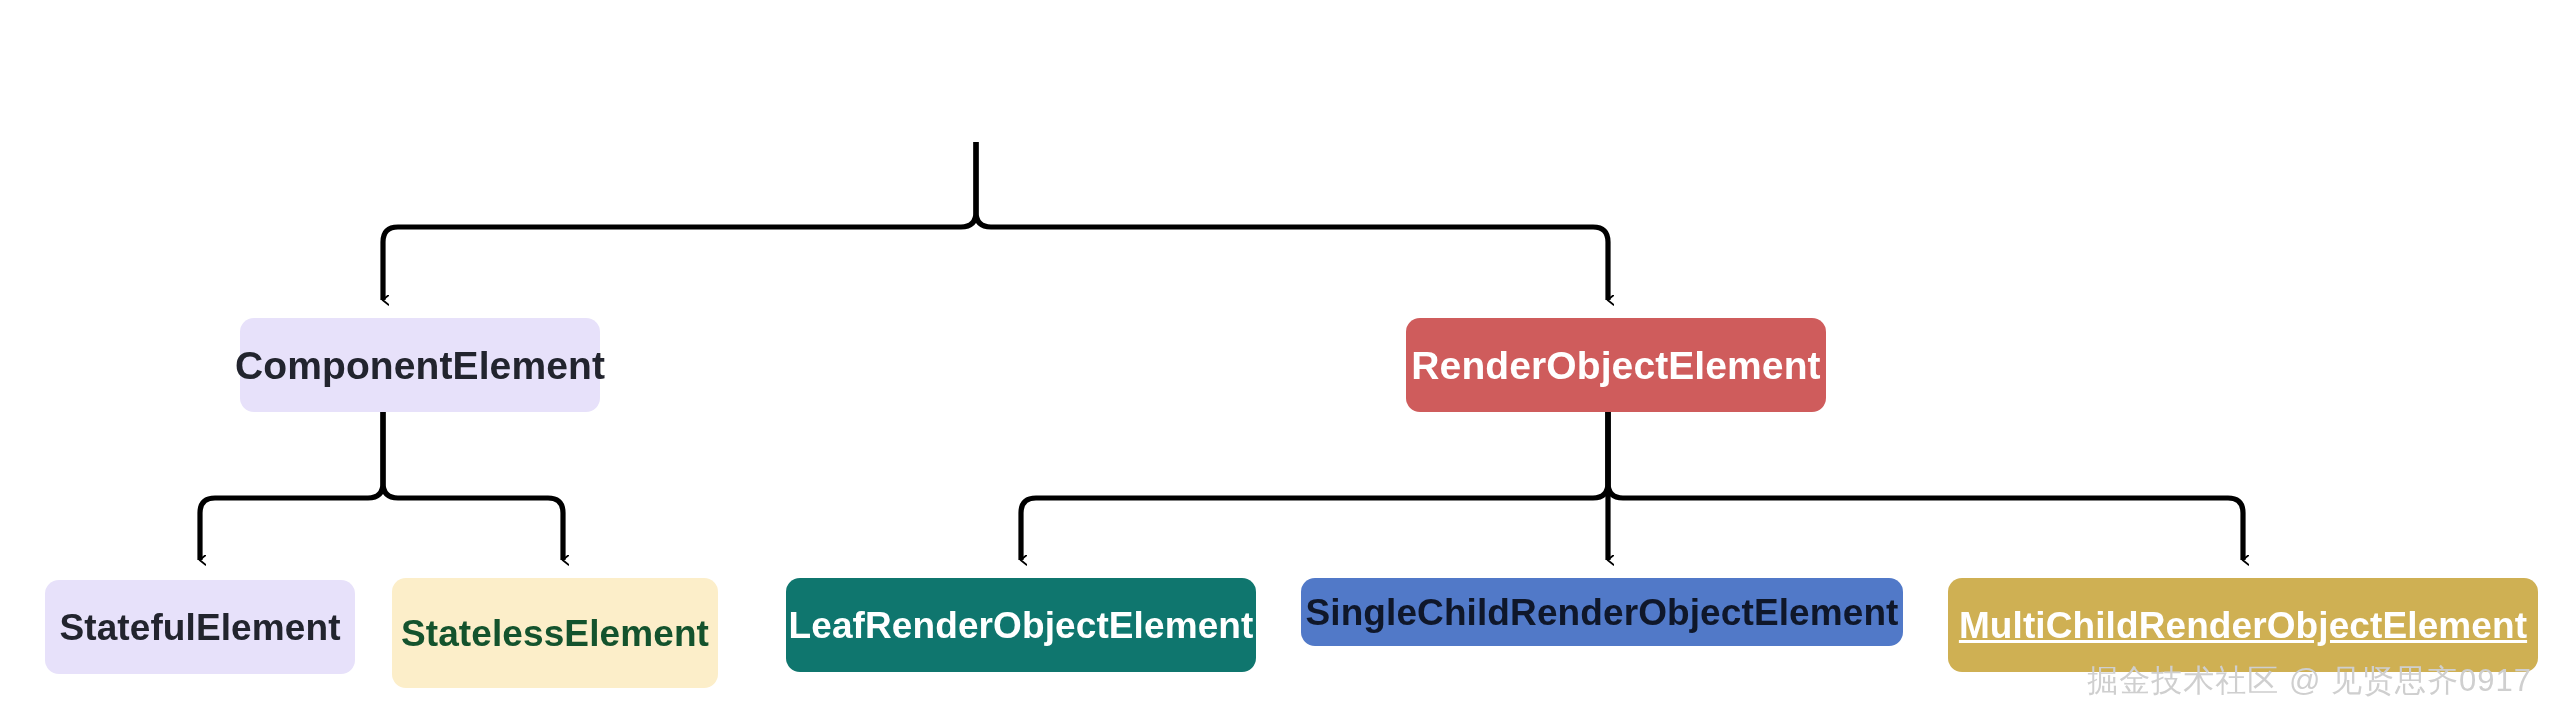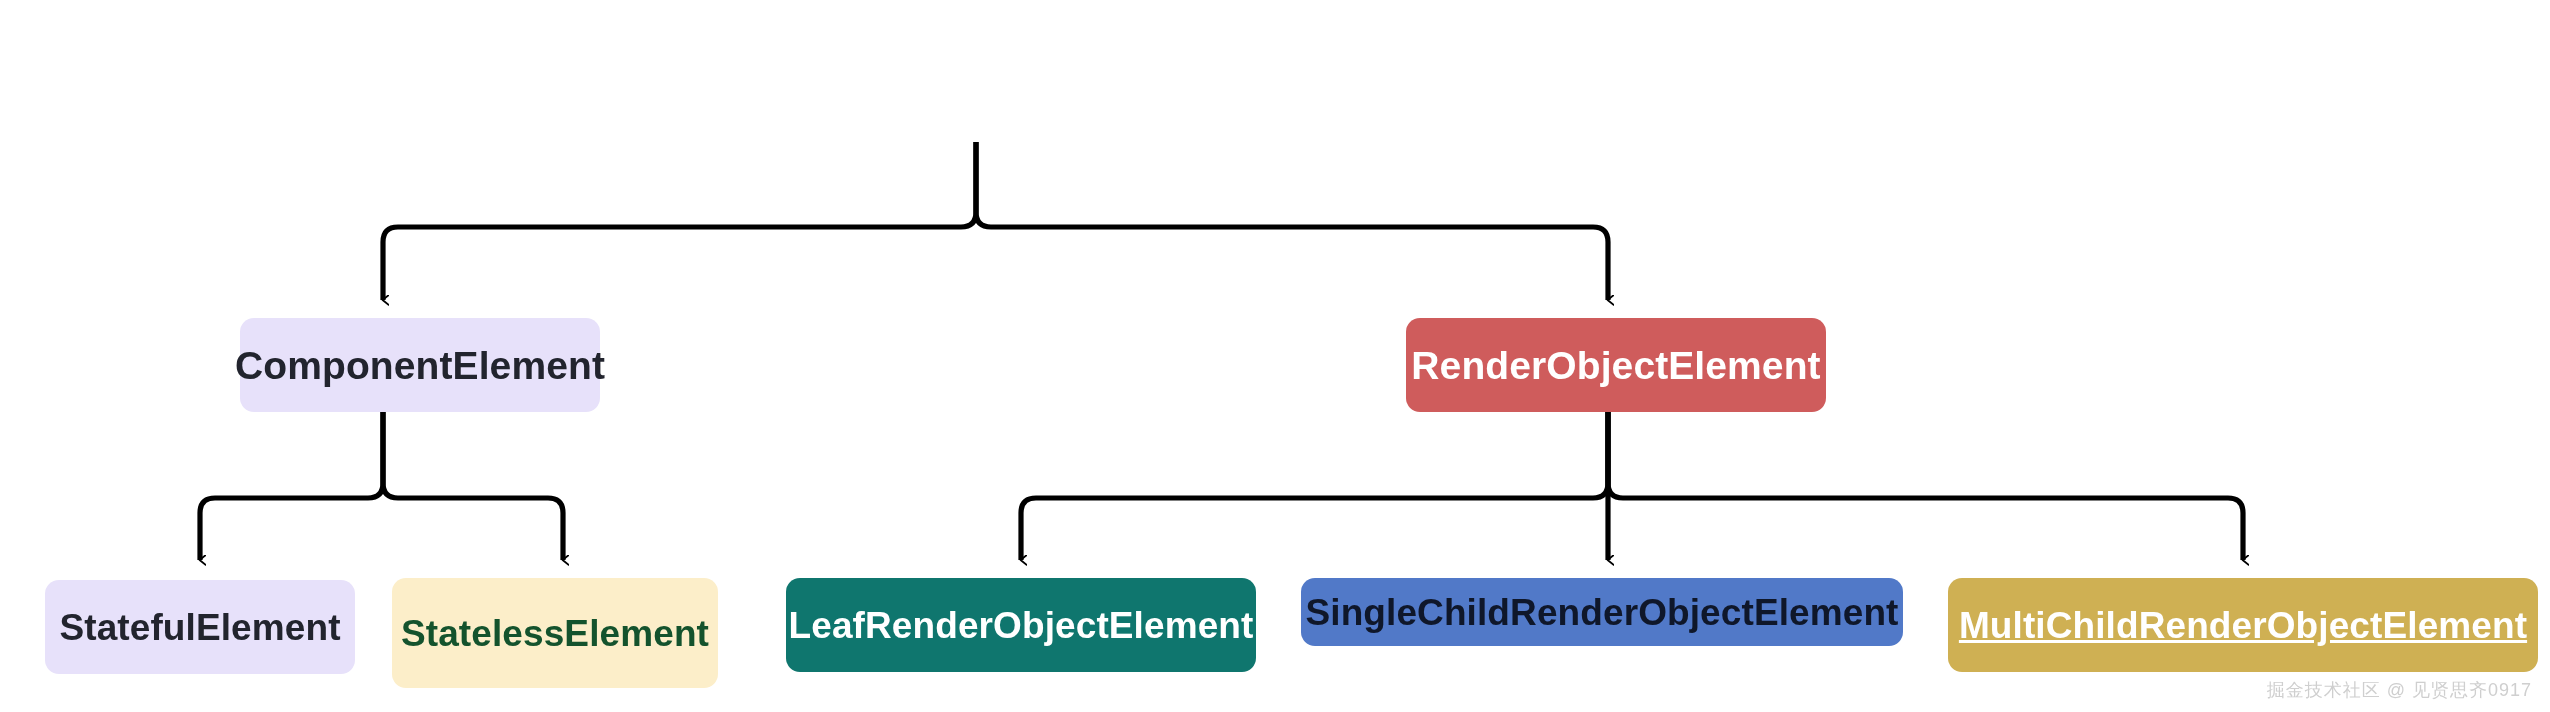--- a/index.html
+++ b/index.html
@@ -74,21 +74,21 @@
   }
   #node-multi-child-render-object-element {
     left: 1948px;  top: 578px;  width: 590px;  height: 94px;
     background: #cfb053;  color: #ffffff;  font-size: 37px; text-decoration: underline;
   }
   
   #watermark {
     position: absolute;
     right: 18px;
     bottom: 10px;
-    font-size: 18px;
+    font-size: 31px;
     color: #cfcfcf;
     white-space: nowrap;
     font-weight: normal;
     letter-spacing: 1px;
   }
 </style>
 </head>
 <body>
 
 <div id="diagram-root">

